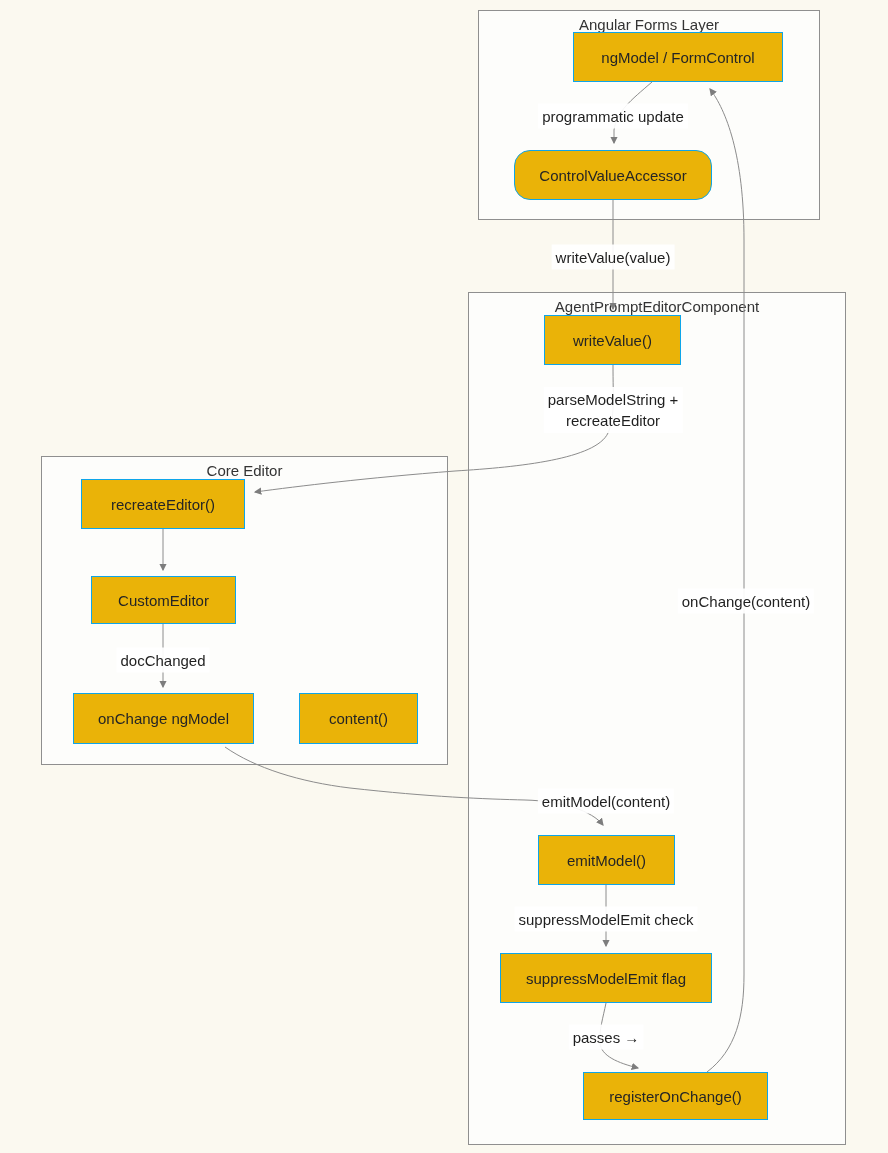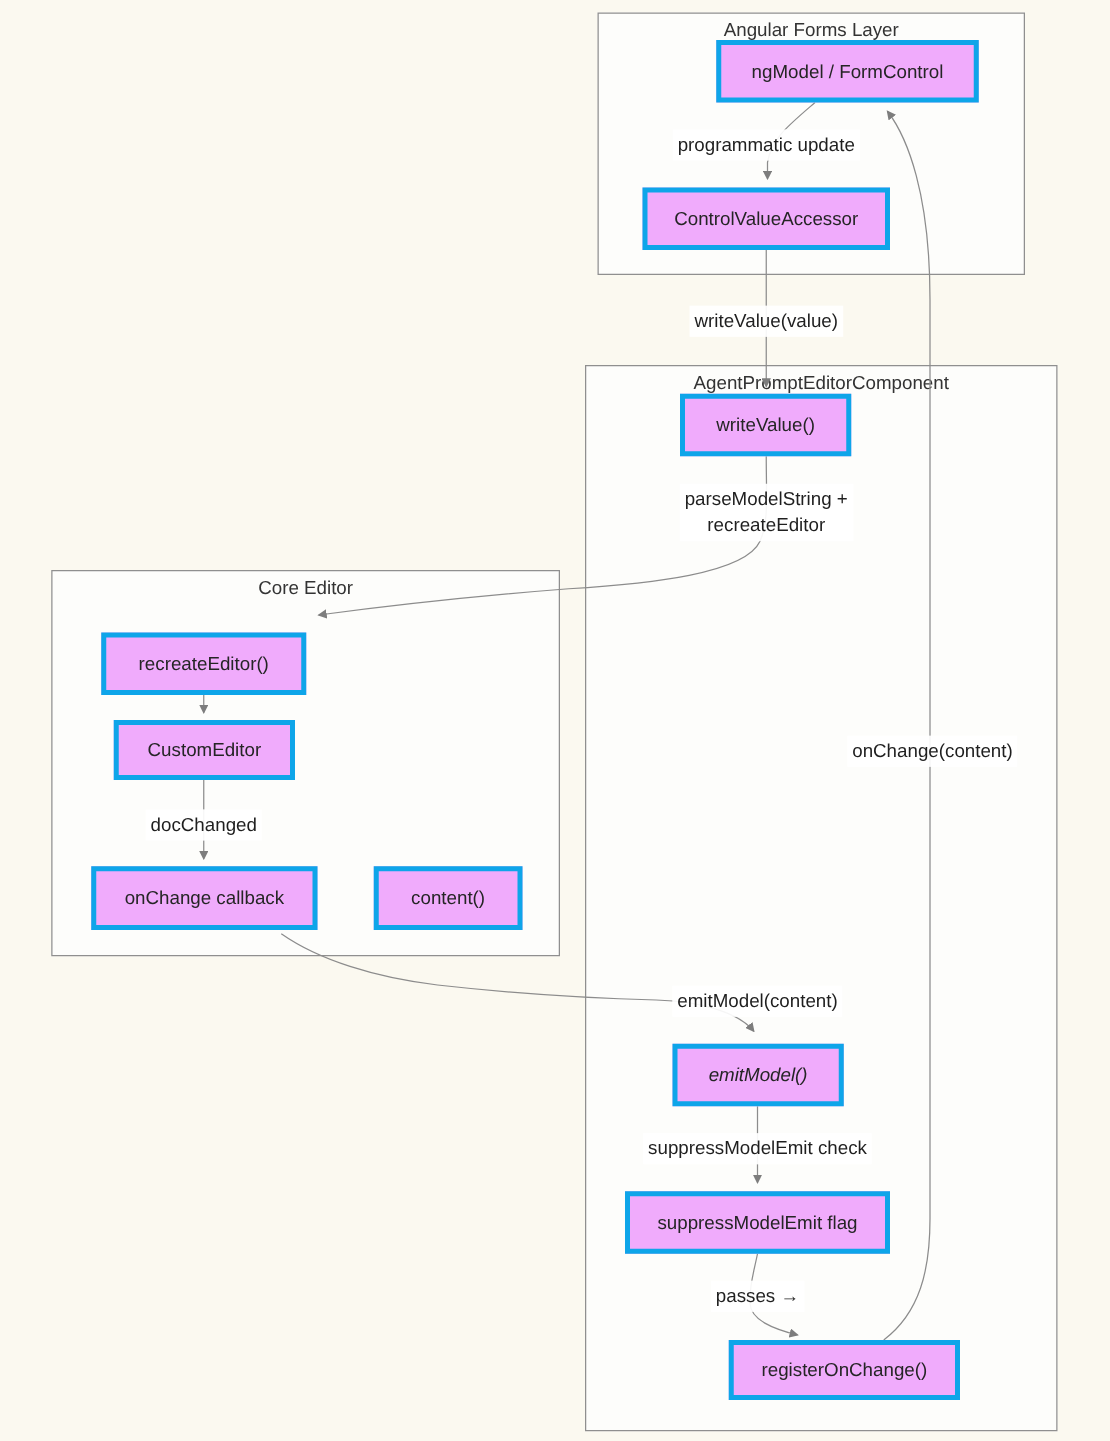--- a/index.html
+++ b/index.html
@@ -20,22 +20,22 @@
   }
   .container-title{
     position:absolute;left:0;right:0;top:5px;
     text-align:center;
     font-size:15px;color:#333;
     pointer-events:none;
   }
   .edges{position:absolute;left:0;top:0;z-index:2;}
   .node{
     position:absolute;
-    background:#f0abfc;
-    border:4px solid #0ea5e9;
+    background:#eab308;
+    border:1px solid #0ea5e9;
     box-sizing:border-box;
     display:flex;align-items:center;justify-content:center;
     font-size:15px;color:#252525;
     z-index:3;
     text-align:center;
   }
   .edge-label{
     position:absolute;
     transform:translate(-50%,-50%);
     background:rgba(255,255,255,0.92);
@@ -81,45 +81,45 @@
       <path d="M606,885 L606,946" marker-end="url(#arrow)"></path>
       <path d="M606,1003 C603,1018 599,1030 600,1043 C601,1056 618,1063 638,1068" marker-end="url(#arrow)"></path>
       <path d="M707,1072 C736,1050 744,1016 744,975 L744,240 C744,155 726,110 710,89" marker-end="url(#arrow)"></path>
     </g>
   </svg>
 
   <div class="node" style="left:573px;top:32px;width:210px;height:50px;">
     <span>ngModel / FormControl</span>
   </div>
 
-  <div class="node" style="left:514px;top:150px;width:198px;height:50px;">
+  <div class="node" style="left:514px;top:150px;width:198px;height:50px;border-radius:16px;">
     <span>ControlValueAccessor</span>
   </div>
 
   <div class="node" style="left:544px;top:315px;width:137px;height:50px;">
     <span>writeValue()</span>
   </div>
 
-  <div class="node" style="left:81px;top:479px;width:164px;height:50px;margin-top:27px;">
+  <div class="node" style="left:81px;top:479px;width:164px;height:50px;">
     <span>recreateEditor()</span>
   </div>
 
   <div class="node" style="left:91px;top:576px;width:145px;height:48px;text-align:center;">
     <span>CustomEditor</span>
   </div>
 
   <div class="node" style="left:73px;top:693px;width:181px;height:51px;">
-    <span>onChange callback</span>
+    <span>onChange ngModel</span>
   </div>
 
   <div class="node" style="left:299px;top:693px;width:119px;height:51px;">
     <span>content()</span>
   </div>
 
-  <div class="node" style="left:538px;top:835px;width:137px;height:50px;font-style:italic;">
+  <div class="node" style="left:538px;top:835px;width:137px;height:50px;">
     <span>emitModel()</span>
   </div>
 
   <div class="node" style="left:500px;top:953px;width:212px;height:50px;">
     <span>suppressModelEmit flag</span>
   </div>
 
   <div class="node" style="left:583px;top:1072px;width:185px;height:48px;">
     <span>registerOnChange()</span>
   </div>

